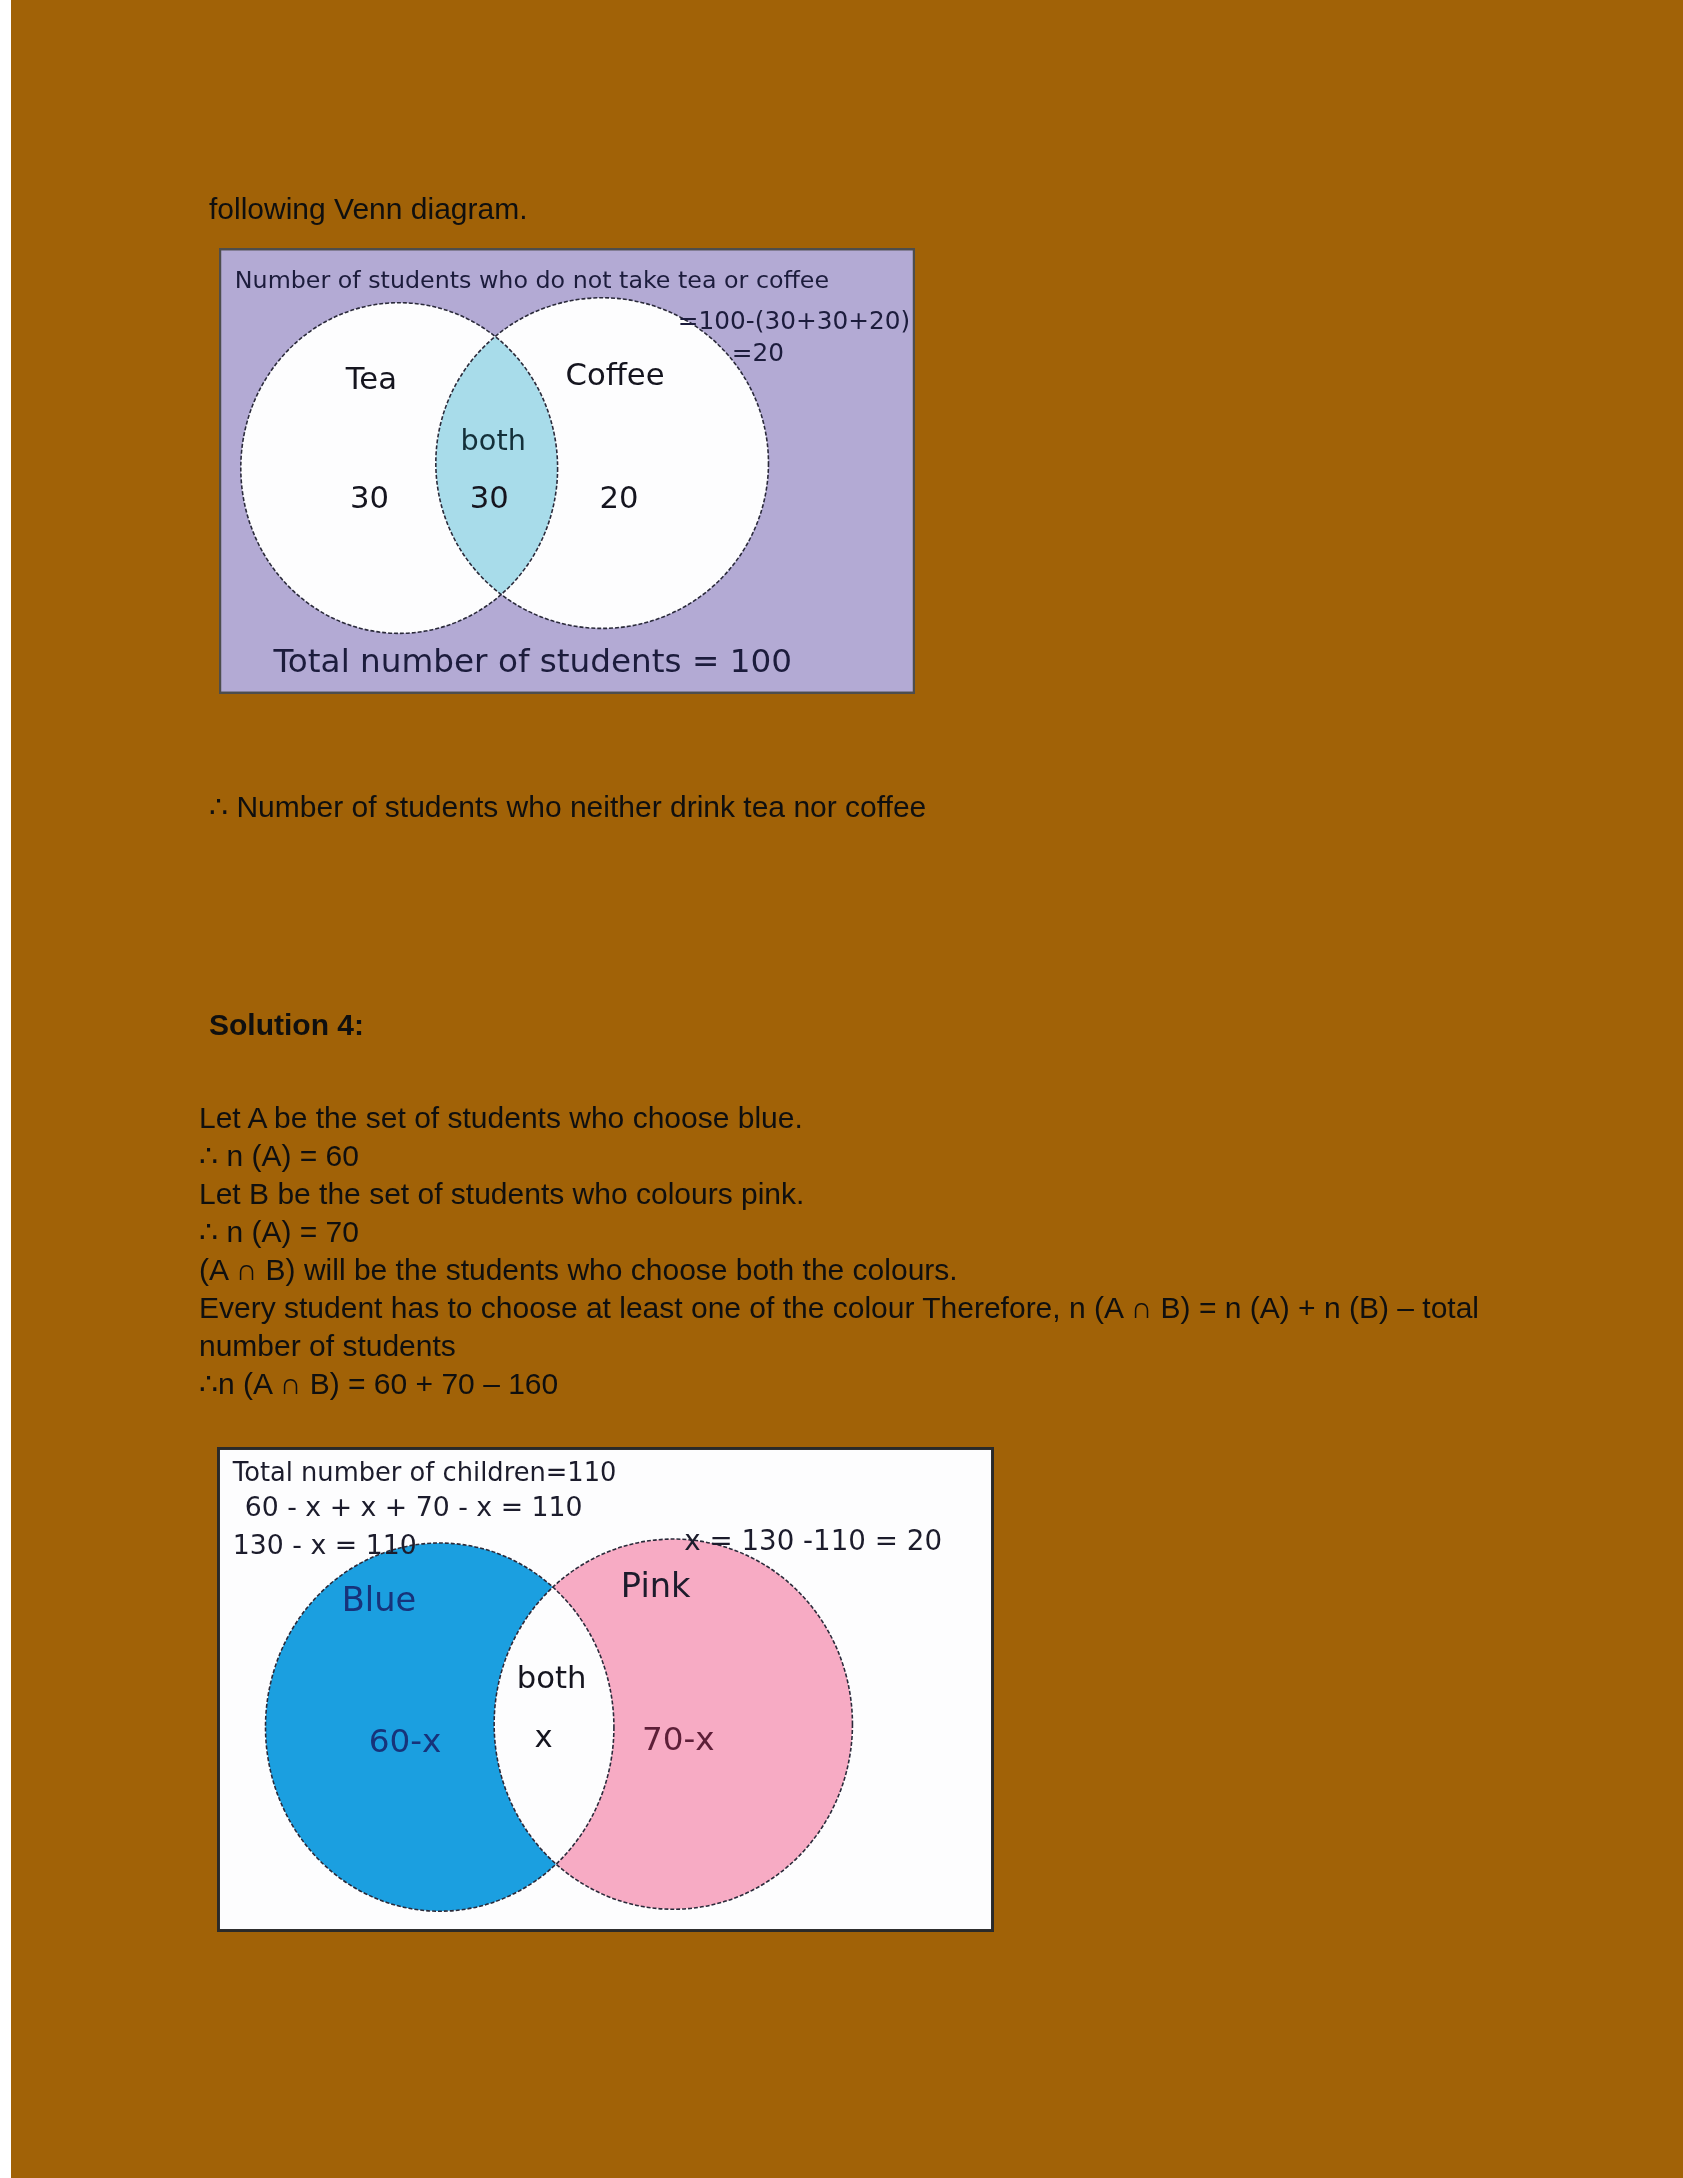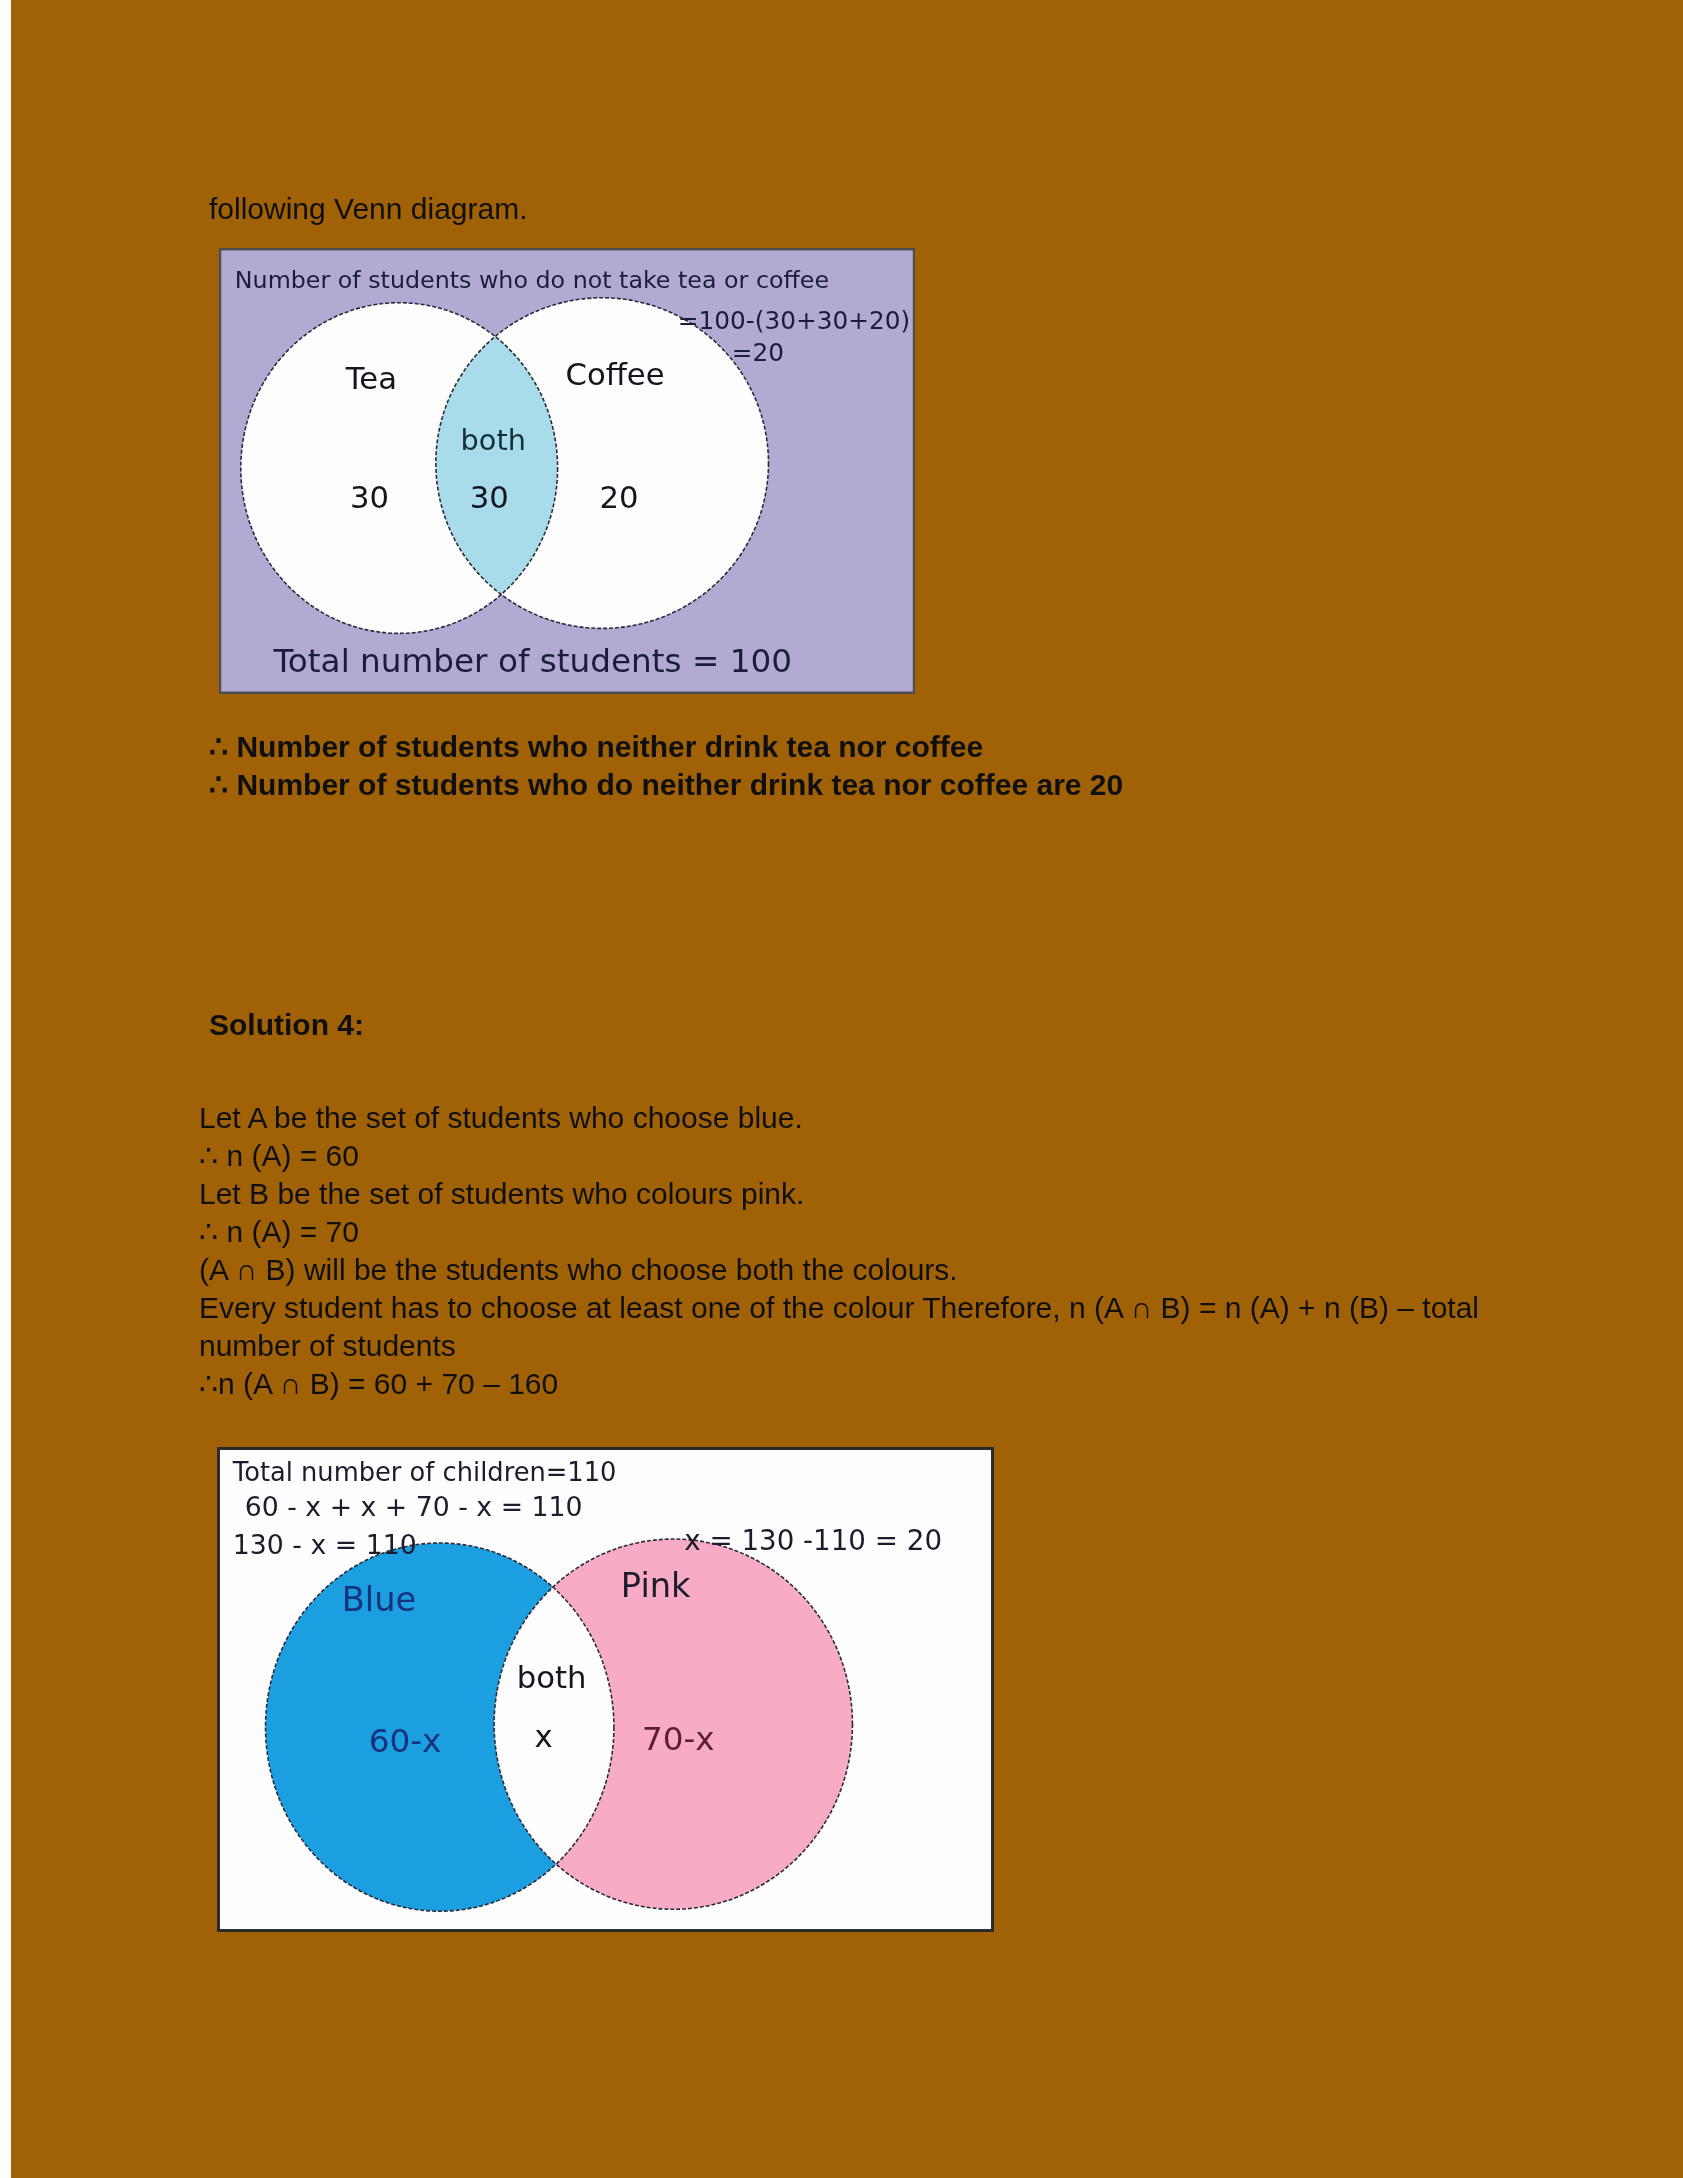--- a/index.html
+++ b/index.html
@@ -22,23 +22,22 @@
     font-size: 30px;
     line-height: 38px;
     color: #0f0f0f;
   }
   .intro {
     left: 198px;
     top: 190px;
   }
   .conclusion-block {
     left: 198px;
-    top: 728px;
+    top: 788px;
     width: 1287px;
-    font-weight: bold;
   }
   .heading {
     left: 198px;
     top: 1008px;
     font-size: 30px;
     font-weight: bold;
   }
   .solution4-block {
     left: 188px;
     top: 1099px;
@@ -90,21 +89,20 @@
 
     <text x="152" y="262" font-size="31" fill="#15151f" text-anchor="middle">30</text>
     <text x="273" y="262" font-size="31" fill="#15151f" text-anchor="middle">30</text>
     <text x="404" y="262" font-size="31" fill="#15151f" text-anchor="middle">20</text>
 
     <text x="55" y="428" font-size="33" fill="#1c1c3c">Total number of students = 100</text>
   </svg>
 
   <div class="abs body-text conclusion-block">
     <div>∴ Number of students who neither drink tea nor coffee</div>
-    <div>∴ Number of students who do neither drink tea nor coffee are 20</div>
   </div>
 
   <div class="abs heading">Solution 4:</div>
 
   <div class="abs body-text solution4-block">
     <div>Let A be the set of students who choose blue.</div>
     <div>∴ n (A) = 60</div>
     <div>Let B be the set of students who colours pink.</div>
     <div>∴ n (A) = 70</div>
     <div>(A ∩ B) will be the students who choose both the colours.</div>

